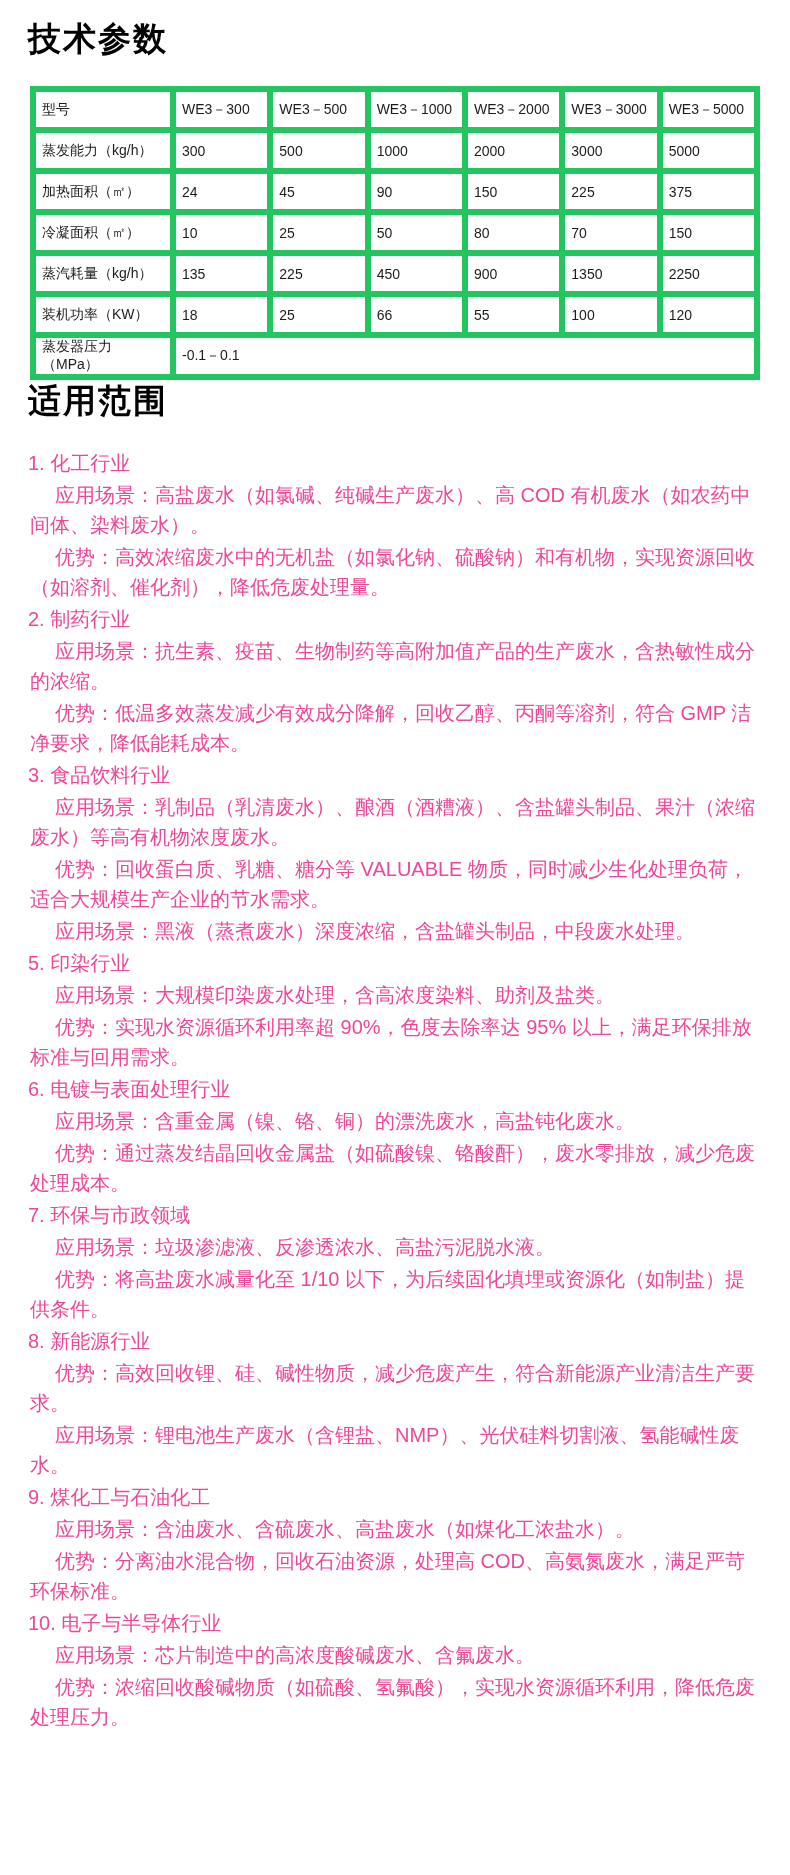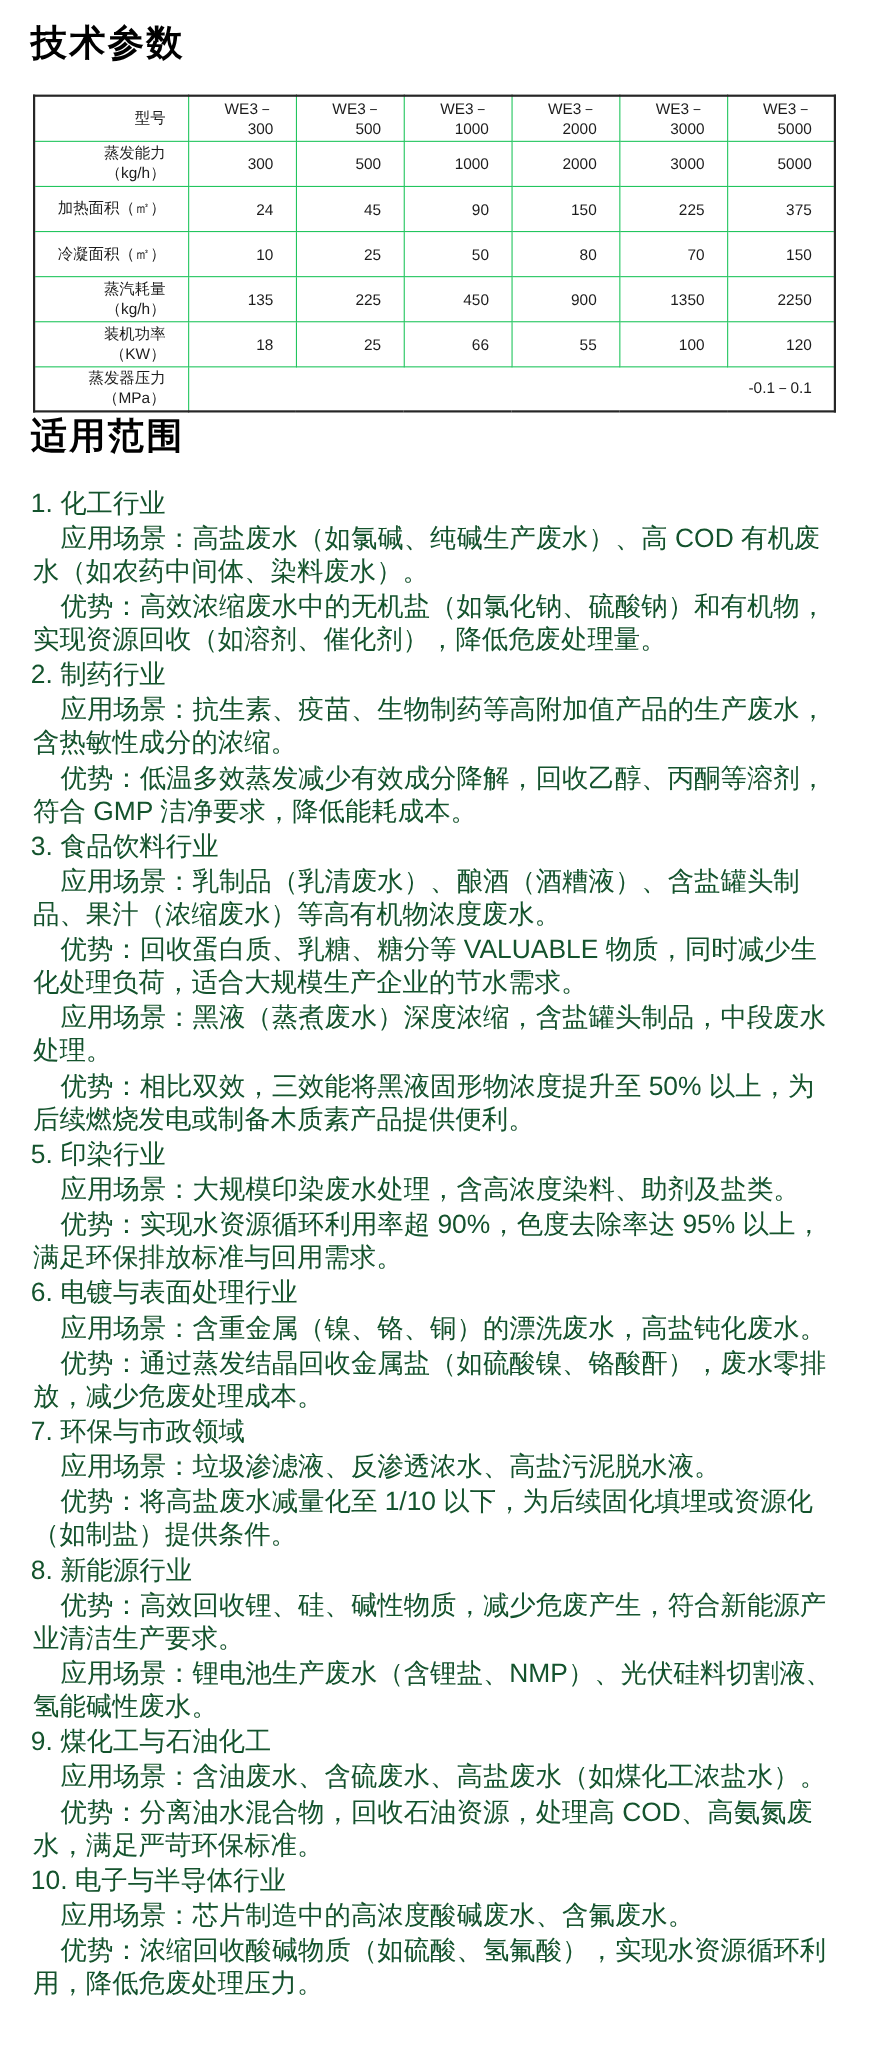--- a/index.html
+++ b/index.html
@@ -26,37 +26,37 @@
   }
   .tech-table {
     border-collapse: collapse;
     table-layout: fixed;
     width: 730px;
     margin: 26px 0 0 2px;
     border: 2px solid #262626;
   }
   .tech-table th,
   .tech-table td {
-    border: 1px solid #22c55e;
+    border: 6px solid #22c55e;
     font-size: 14px;
     font-weight: normal;
     color: #1c1c1c;
-    text-align: right;
+    text-align: left;
     vertical-align: middle;
     height: 41px;
-    padding: 0 20px;
+    padding: 0 6px;
   }
   .tech-table .label-col { width: 140px; }
   .scope-title { }
   .industries {
     margin-top: 26px;
     width: 732px;
-    font-size: 24px;
+    font-size: 20px;
     line-height: 30px;
-    color: #14532d;
+    color: #ec4899;
   }
   .industry-heading { margin: 0; }
   .para { margin: 2px; text-indent: 25px; }
 </style>
 </head>
 <body>
 
 <div class="page">
 
   <h1 class="section-title">技术参数</h1>
@@ -143,21 +143,20 @@
     </div>
 
     <div>
       <p class="industry-heading">3. 食品饮料行业</p>
       <p class="para">应用场景：乳制品（乳清废水）、酿酒（酒糟液）、含盐罐头制品、果汁（浓缩废水）等高有机物浓度废水。</p>
       <p class="para">优势：回收蛋白质、乳糖、糖分等 VALUABLE 物质，同时减少生化处理负荷，适合大规模生产企业的节水需求。</p>
     </div>
 
     <div>
       <p class="para">应用场景：黑液（蒸煮废水）深度浓缩，含盐罐头制品，中段废水处理。</p>
-      <p class="para">优势：相比双效，三效能将黑液固形物浓度提升至 50% 以上，为后续燃烧发电或制备木质素产品提供便利。</p>
     </div>
 
     <div>
       <p class="industry-heading">5. 印染行业</p>
       <p class="para">应用场景：大规模印染废水处理，含高浓度染料、助剂及盐类。</p>
       <p class="para">优势：实现水资源循环利用率超 90%，色度去除率达 95% 以上，满足环保排放标准与回用需求。</p>
     </div>
 
     <div>
       <p class="industry-heading">6. 电镀与表面处理行业</p>

